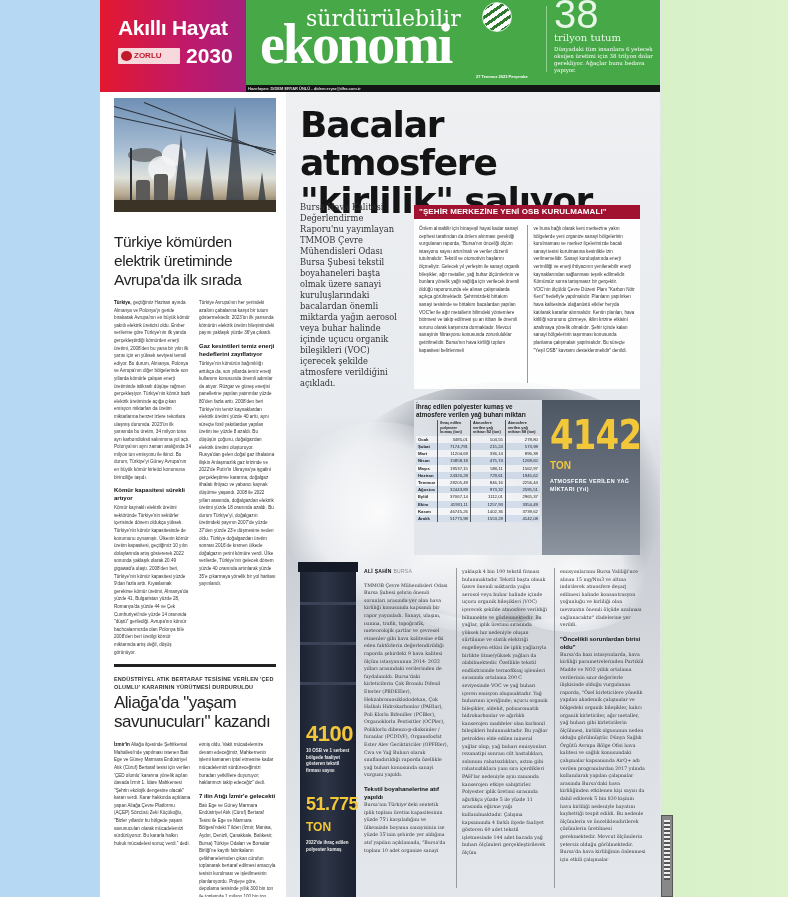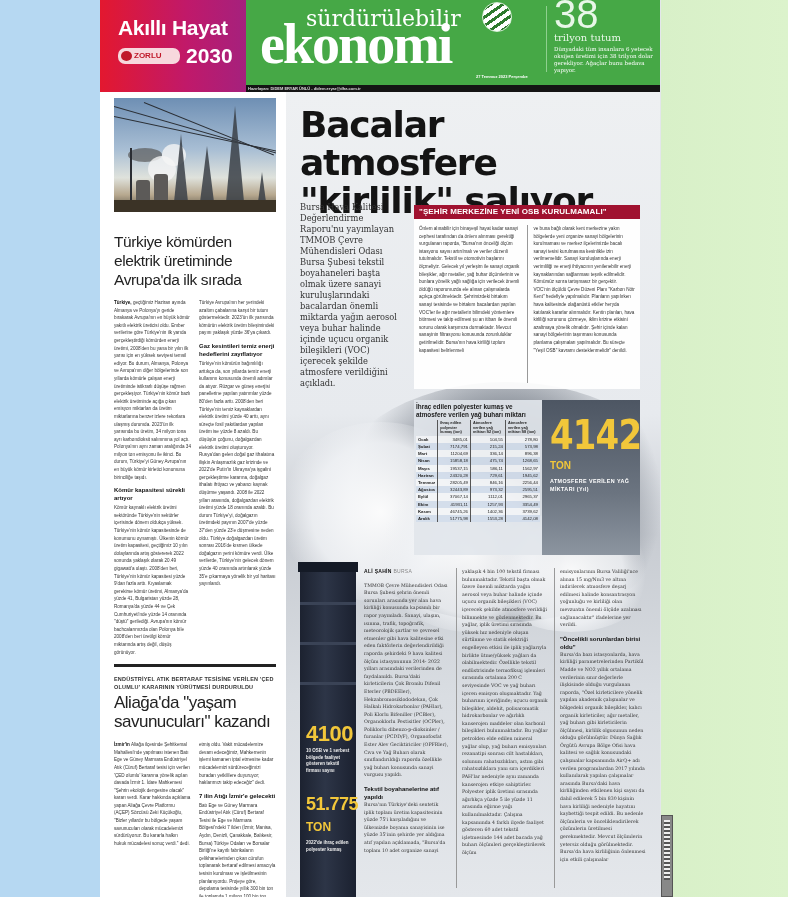--- a/index.html
+++ b/index.html
@@ -18,21 +18,21 @@
   .mast-left {
     position: absolute; left: 0; top: 0; width: 146px; height: 92px;
     background: linear-gradient(90deg, #e3182f 0%, #c0196a 60%, #a5217d 100%);
     color: #fff;
   }
   .mast-left .brand {
     position: absolute; left: 18px; top: 16px; font-size: 21px; font-weight: bold; letter-spacing: -0.3px;
   }
   .mast-left .zorlu {
     position: absolute; left: 18px; top: 48px; width: 62px; height: 16px; background: #f7d8dd;
-    border-radius: 7px; color: #c0192a; font-size: 8px; font-weight: bold; line-height: 16px; padding-left: 16px;
+    border-radius: 1px; color: #c0192a; font-size: 8px; font-weight: bold; line-height: 16px; padding-left: 16px;
   }
   .mast-left .zorlu-logo {
     position: absolute; left: 3px; top: 3px; width: 11px; height: 10px; border-radius: 50%; background: #c0192a;
   }
   .mast-left .year {
     position: absolute; left: 86px; top: 44px; font-size: 21px; font-weight: bold;
   }
   .mast-green {
     position: absolute; left: 146px; top: 0; width: 414px; height: 85px; background: #46a846;
     color: #fff;

